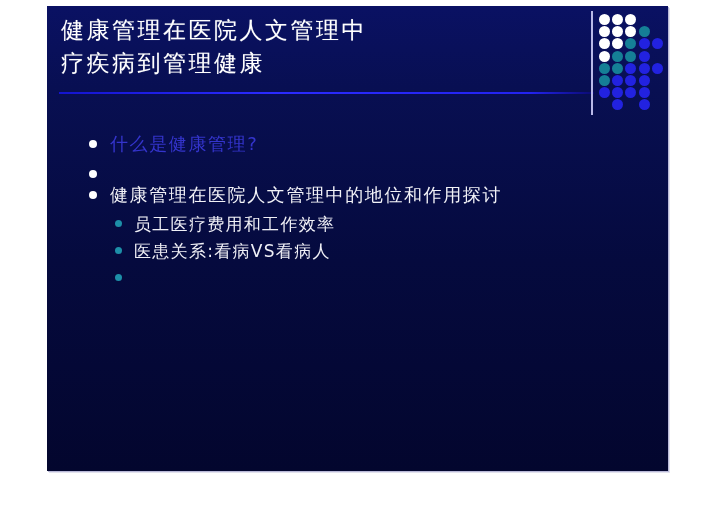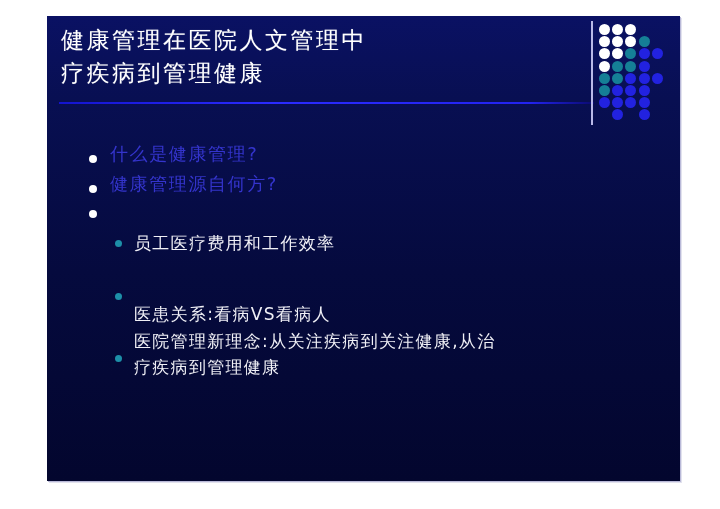--- a/index.html
+++ b/index.html
@@ -11,27 +11,26 @@
     overflow: hidden;
   }
   body {
     font-family: "DejaVu Sans", "Liberation Sans", sans-serif;
   }
 
   
   #slide-canvas {
     position: absolute;
     left: 47px;
-    top: 16px;
+    top: 6px;
     width: 621px;
     height: 465px;
     background: linear-gradient(180deg, #0a1163 0%, #080f52 18%, #050a3e 55%, #03062e 100%);
     box-shadow: 1px 1px 0 0 #b9b9d8, 2px 2px 0 0 #e2e2ee;
     overflow: hidden;
-    padding-left: 12px;
   }
 
   
   #title-block {
     position: absolute;
     left: 14px;
     top: 8px;
     width: 520px;
   }
   .title-line {
@@ -81,21 +80,21 @@
   
   #bullet-list {
     position: absolute;
     left: 42px;
     top: 124px;
     width: 560px;
   }
 
   .bullet-row {
     display: flex;
-    align-items: center;
+    align-items: flex-start;
     margin-bottom: 3px;
   }
   .bullet-row.lvl1 { padding-left: 0px; }
   .bullet-row.lvl2 { padding-left: 26px; margin-bottom: 1px; }
 
   .marker {
     flex: 0 0 auto;
     border-radius: 50%;
     margin-top: 10px;
   }
@@ -172,33 +171,31 @@
       <div class="dot" style="left: 39.6px; top: 85.4px; background: rgb(34, 34, 224);"></div>
     </div>
 
   <div id="bullet-list">
       <div class="bullet-row lvl1">
         <span class="marker" style="background: rgb(255, 255, 255);"></span>
         <span class="bullet-text" style="color: rgb(52, 52, 204);">什么是健康管理?</span>
       </div>
       <div class="bullet-row lvl1">
         <span class="marker" style="background: rgb(255, 255, 255);"></span>
-        <span class="bullet-text" style="color: rgb(52, 52, 204);">健康管理源自何方?</span>
       </div>
       <div class="bullet-row lvl1">
         <span class="marker" style="background: rgb(255, 255, 255);"></span>
+        <span class="bullet-text" style="color: rgb(242, 242, 247);">健康管理在医院人文管理中的地位和作用探讨</span>
       </div>
       <div class="bullet-row lvl2">
         <span class="marker" style="background: rgb(29, 143, 168);"></span>
-        <span class="bullet-text" style="color: rgb(240, 240, 246); margin-top: 9px;">员工医疗费用和工作效率</span>
+        <span class="bullet-text" style="color: rgb(240, 240, 246);">员工医疗费用和工作效率</span>
       </div>
       <div class="bullet-row lvl2">
         <span class="marker" style="background: rgb(29, 143, 168);"></span>
-        <span class="bullet-text" style="color: rgb(240, 240, 246); margin-top: 44px;">医患关系:看病VS看病人</span>
+        <span class="bullet-text" style="color: rgb(240, 240, 246);">医患关系:看病VS看病人</span>
       </div>
       <div class="bullet-row lvl2">
         <span class="marker" style="background: rgb(29, 143, 168);"></span>
-        <span class="bullet-text" style="color: rgb(240, 240, 246);">医院管理新理念:从关注疾病到关注健康,从治
-疗疾病到管理健康</span>
       </div>
     </div>
 
 </div>
 
 </body></html>

